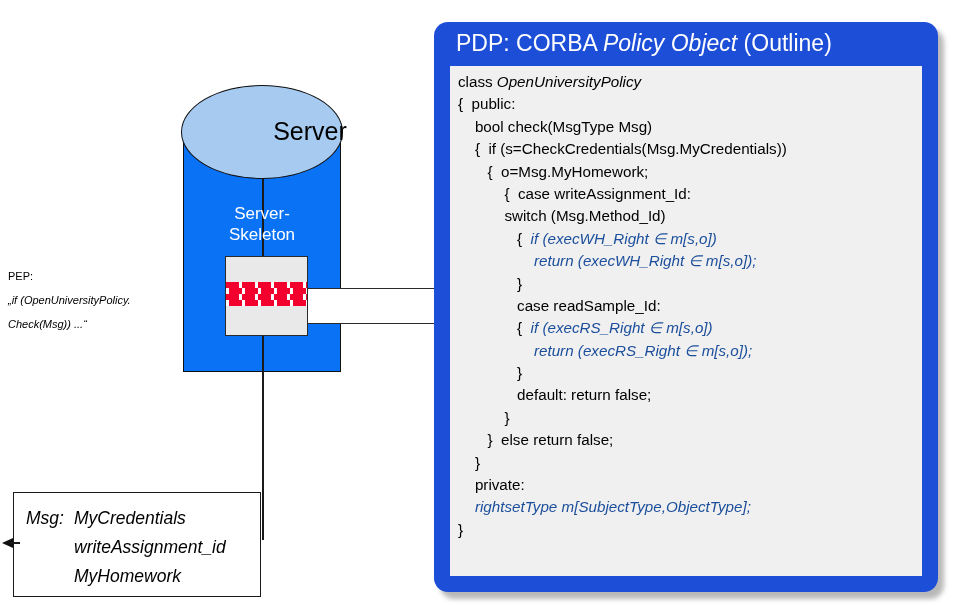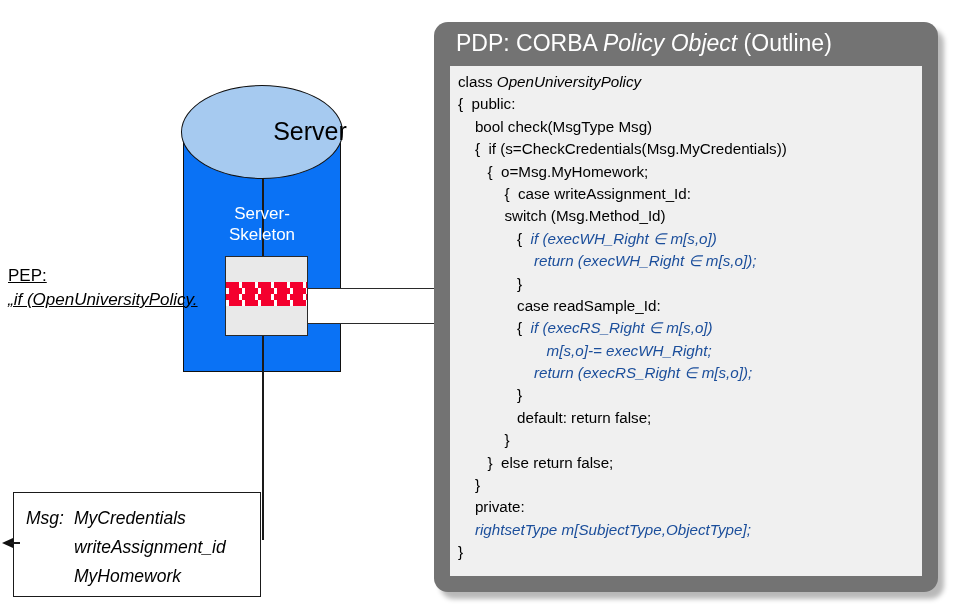--- a/index.html
+++ b/index.html
@@ -16,21 +16,21 @@
     color: #000000;
   }
 
   
   #pdp-panel {
     position: absolute;
     left: 434px;
     top: 22px;
     width: 504px;
     height: 570px;
-    background: #737373;
+    background: #1d4ed8;
     border-radius: 14px;
     box-shadow: 6px 7px 5px rgba(0,0,0,0.28);
     box-sizing: border-box;
   }
   #pdp-title {
     position: absolute;
     left: 22px;
     top: 8px;
     font-size: 23px;
     color: #ffffff;
@@ -187,25 +187,24 @@
     background: #FFFFFF;
     border: 1.6px solid #2A2A2A;
     box-sizing: border-box;
   }
 
   
   #pep-text {
     position: absolute;
     left: 8px;
     top: 264px;
-    font-size: 17px;
+    font-size: 11px;
     line-height: 24px;
     color: #000000;
     white-space: nowrap;
-    text-decoration: underline;
   }
   #pep-text .it { font-style: italic; }
 
   
   #msg-box {
     position: absolute;
     left: 13px;
     top: 492px;
     width: 248px;
     height: 105px;
@@ -247,20 +246,21 @@
 <div id="firewall-box">
   <div id="firewall-bricks">
     <div class="brick-row-b"></div>
     <div class="brick-row-d"></div>
   </div>
 </div>
 
 <div id="pep-text">
   <div>PEP:</div>
   <div class="it">„if (OpenUniversityPolicy.</div>
+  <div class="it">Check(Msg)) ...“</div>
 </div>
 
 <div id="msg-box">
   <div class="msg-row" id="msg-label">Msg:</div>
   <div class="msg-row" id="msg-v1">MyCredentials</div>
   <div class="msg-row" id="msg-v2">writeAssignment_id</div>
   <div class="msg-row" id="msg-v3">MyHomework</div>
 </div>
 <div id="arrow-left-head"></div>
 <div class="hline" style="left:10px; top:542px; width:10px;"></div>
@@ -275,21 +275,20 @@
       <div class="codeline">    bool check(MsgType Msg)</div>
       <div class="codeline">    {  if (s=CheckCredentials(Msg.MyCredentials))</div>
       <div class="codeline">       {  o=Msg.MyHomework;</div>
       <div class="codeline">           {  case writeAssignment_Id:</div>
       <div class="codeline">           switch (Msg.Method_Id)</div>
       <div class="codeline"><span>              {  </span><span style="color: rgb(27, 78, 155); font-style: italic;">if (execWH_Right ∈ m[s,o])</span></div>
       <div class="codeline blue">                  return (execWH_Right ∈ m[s,o]);</div>
       <div class="codeline">              }</div>
       <div class="codeline">              case readSample_Id:</div>
       <div class="codeline"><span>              {  </span><span style="color: rgb(27, 78, 155); font-style: italic;">if (execRS_Right ∈ m[s,o])</span></div>
-      <div class="codeline blue">                     m[s,o]-= execWH_Right;</div>
       <div class="codeline blue">                  return (execRS_Right ∈ m[s,o]);</div>
       <div class="codeline">              }</div>
       <div class="codeline">              default: return false;</div>
       <div class="codeline">           }</div>
       <div class="codeline">       }  else return false;</div>
       <div class="codeline">    }</div>
       <div class="codeline">    private:</div>
       <div class="codeline blue">    rightsetType m[SubjectType,ObjectType];</div>
       <div class="codeline">}</div>
     </div>

